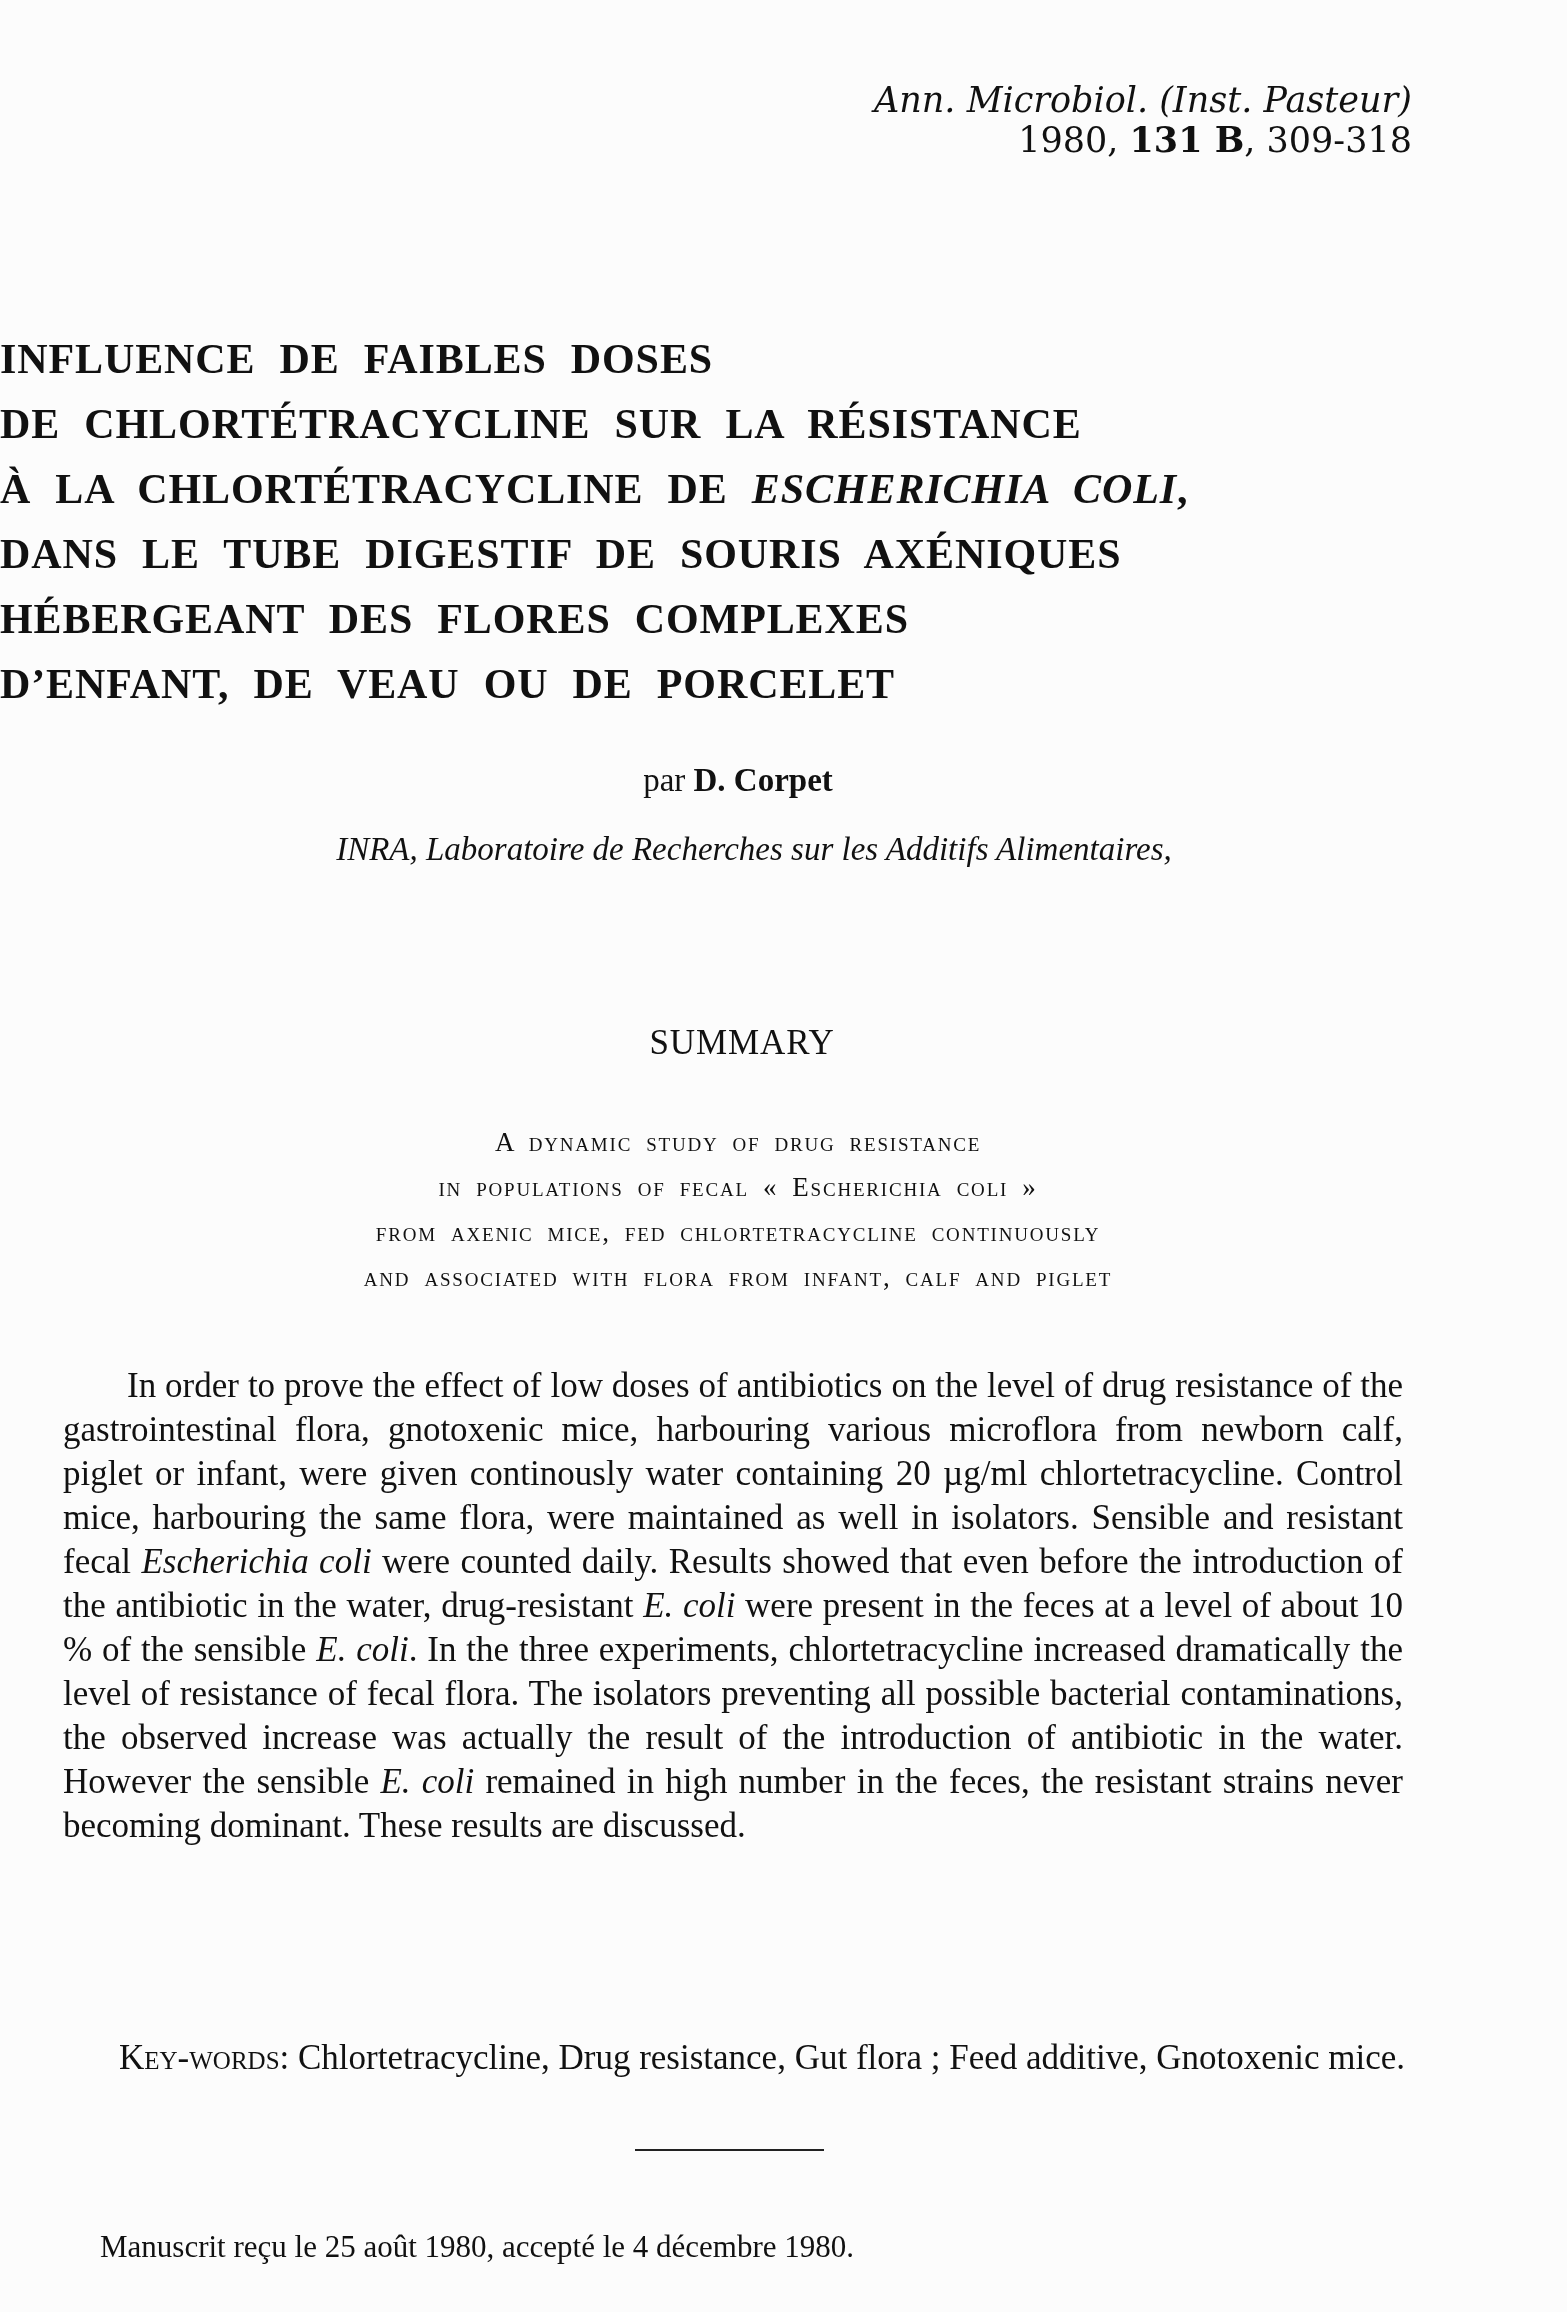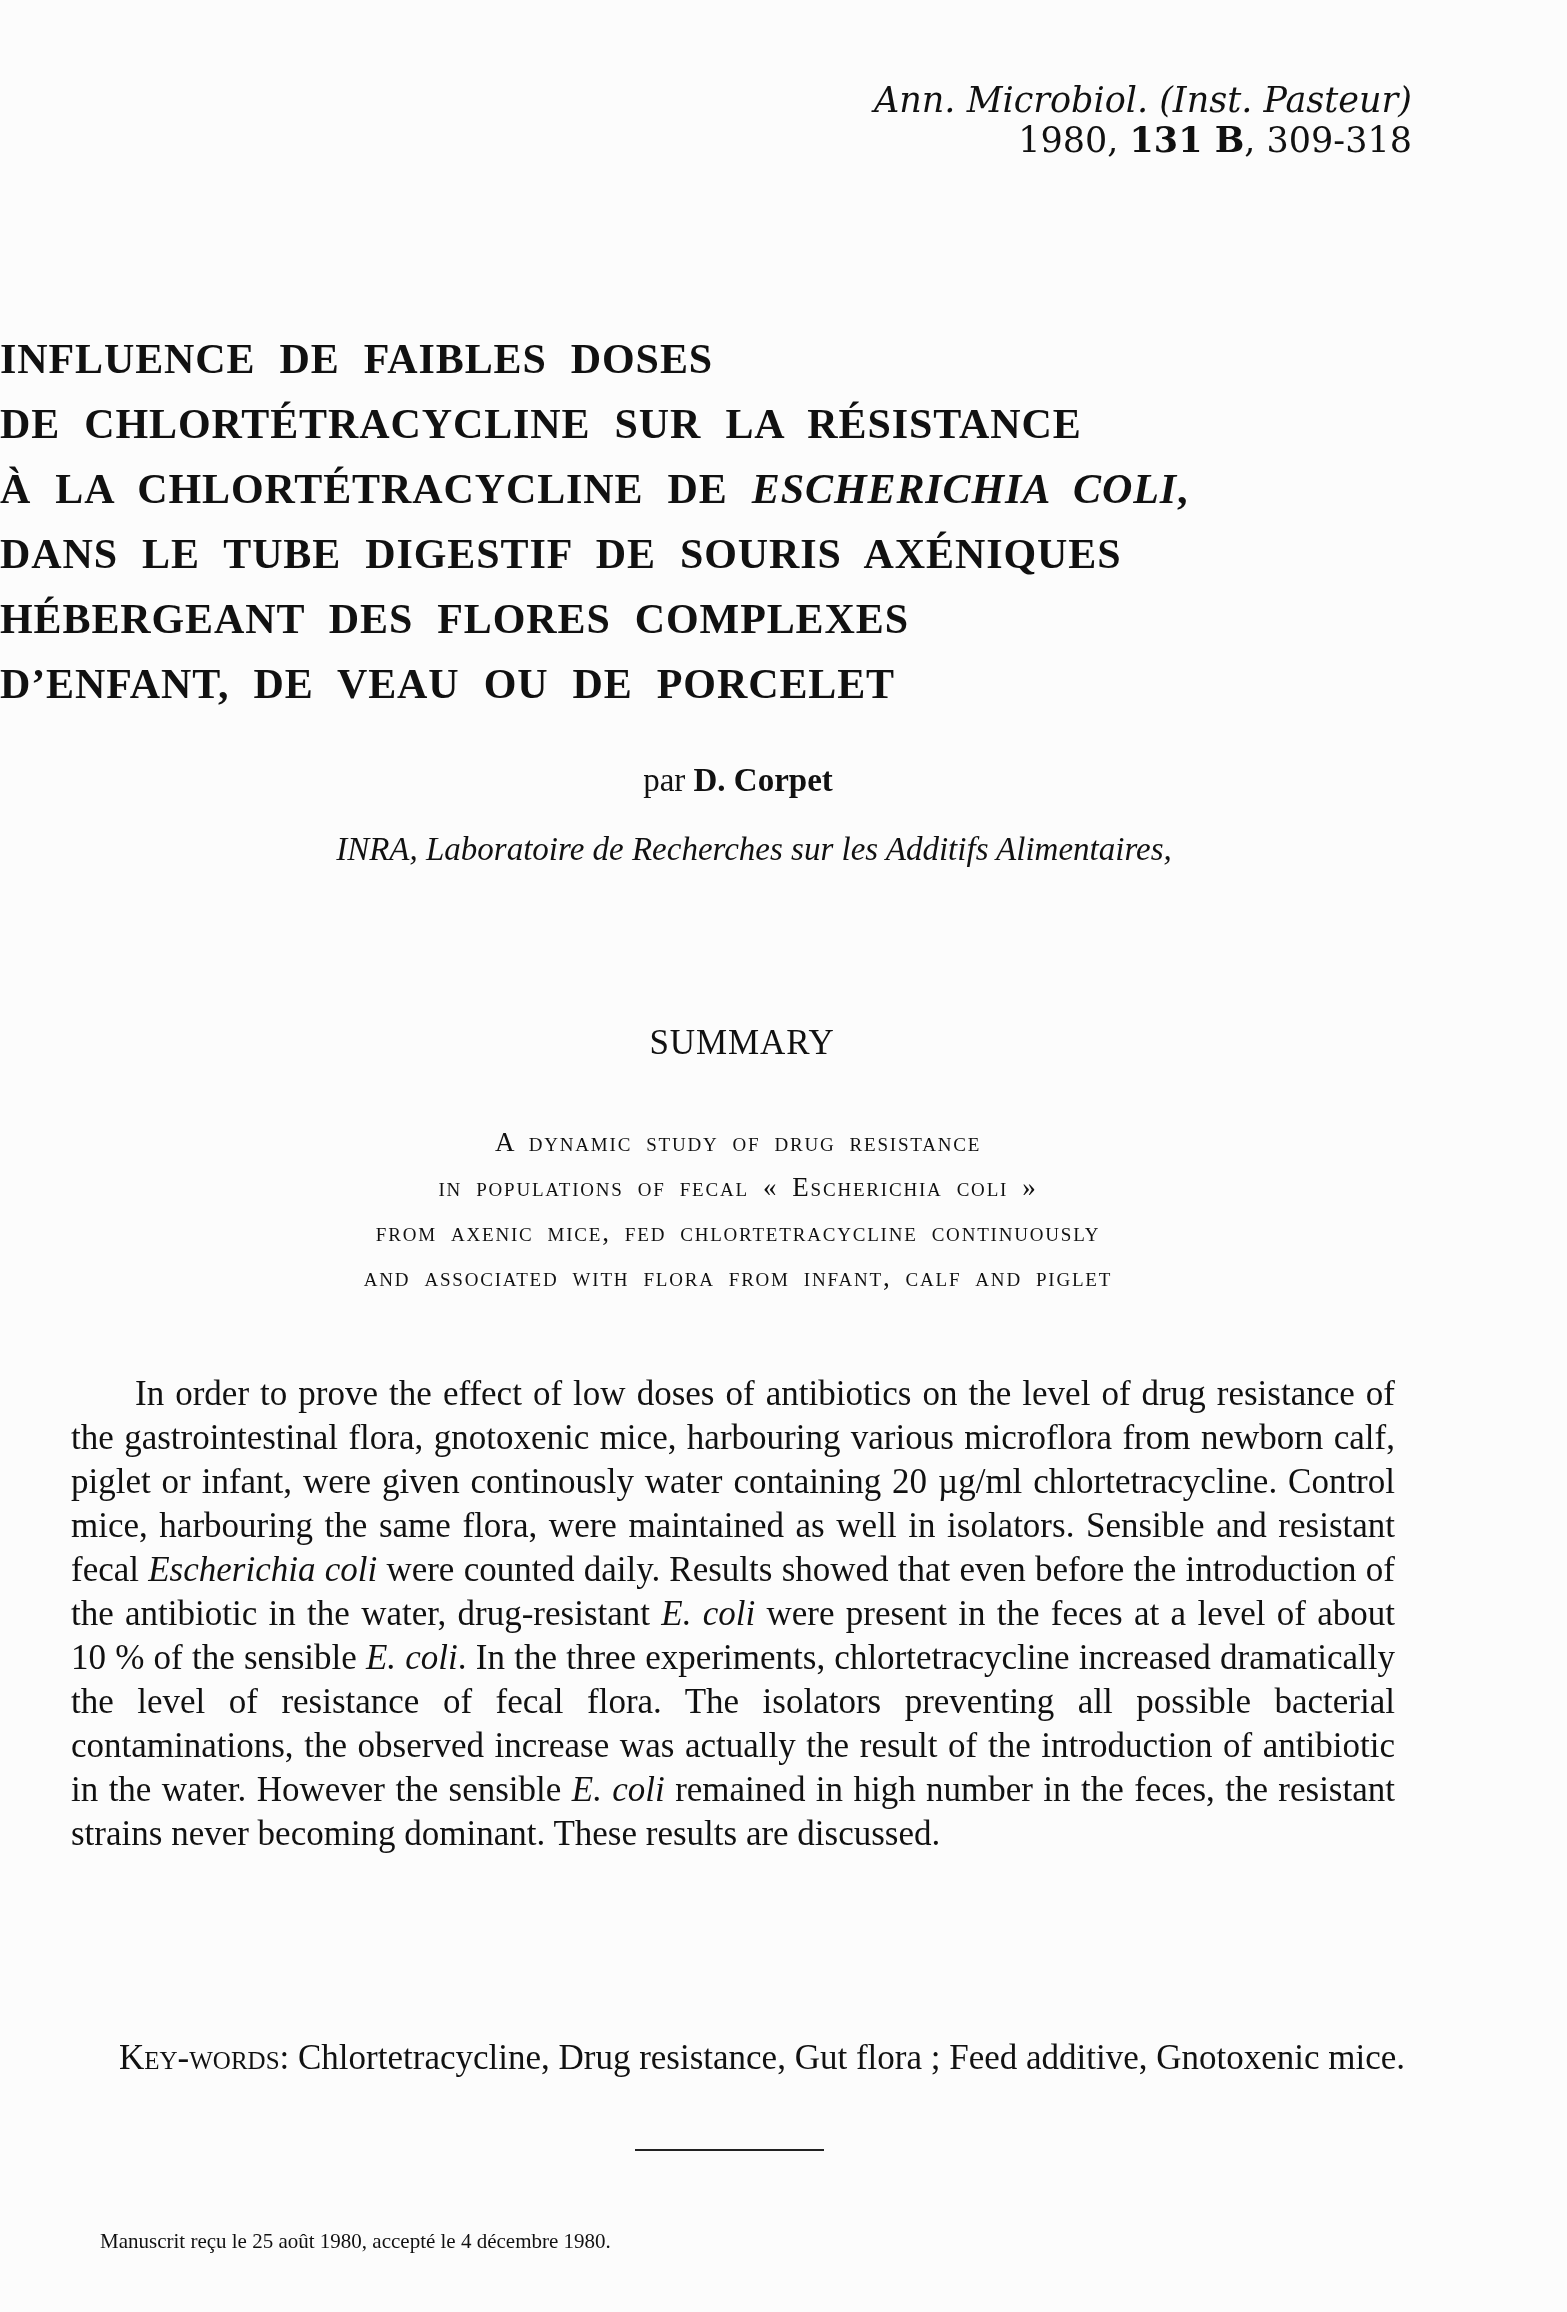--- a/index.html
+++ b/index.html
@@ -40,34 +40,34 @@
     position: absolute; left: 0; width: 1476px; top: 1120px; text-align: center;
     font-size: 27px; line-height: 45px; font-variant: small-caps;
     letter-spacing: 1.8px; word-spacing: 5.5px; font-family: "Liberation Serif", serif;
   }
   .sub-title .line { display: block; }
   .abstract {
     position: absolute; left: 55px; width: 1356px; top: 1356px;
     font-size: 35px; line-height: 44px; text-align: justify;
     font-family: "Liberation Serif", serif;
   }
-  .abstract p { margin: 16px; text-indent: 64px; }
+  .abstract p { margin: 8px; text-indent: 64px; }
   .abstract i { font-style: italic; }
   .keywords {
     position: absolute; left: 55px; width: 1356px; top: 2035px;
     font-size: 35px; line-height: 45px; text-align: justify;
     font-family: "Liberation Serif", serif;
   }
   .keywords p { margin: 0; text-indent: 64px; }
   .kw-label { font-variant: small-caps; }
   .rule {
     position: absolute; left: 635px; top: 2149px; width: 189px; height: 1.8px; background: #222;
   }
   .footnote {
-    position: absolute; left: 100px; top: 2229px; font-size: 21px;
+    position: absolute; left: 100px; top: 2229px; font-size: 31px;
     font-family: "Liberation Serif", serif;
   }
 </style>
 </head>
 <body>
 
 <div class="journal">
   <div class="j-name">Ann. Microbiol. (Inst. Pasteur)</div>
   <div><span>1980,</span> <b>131 B</b><span>, 309-318</span></div>
 </div>

